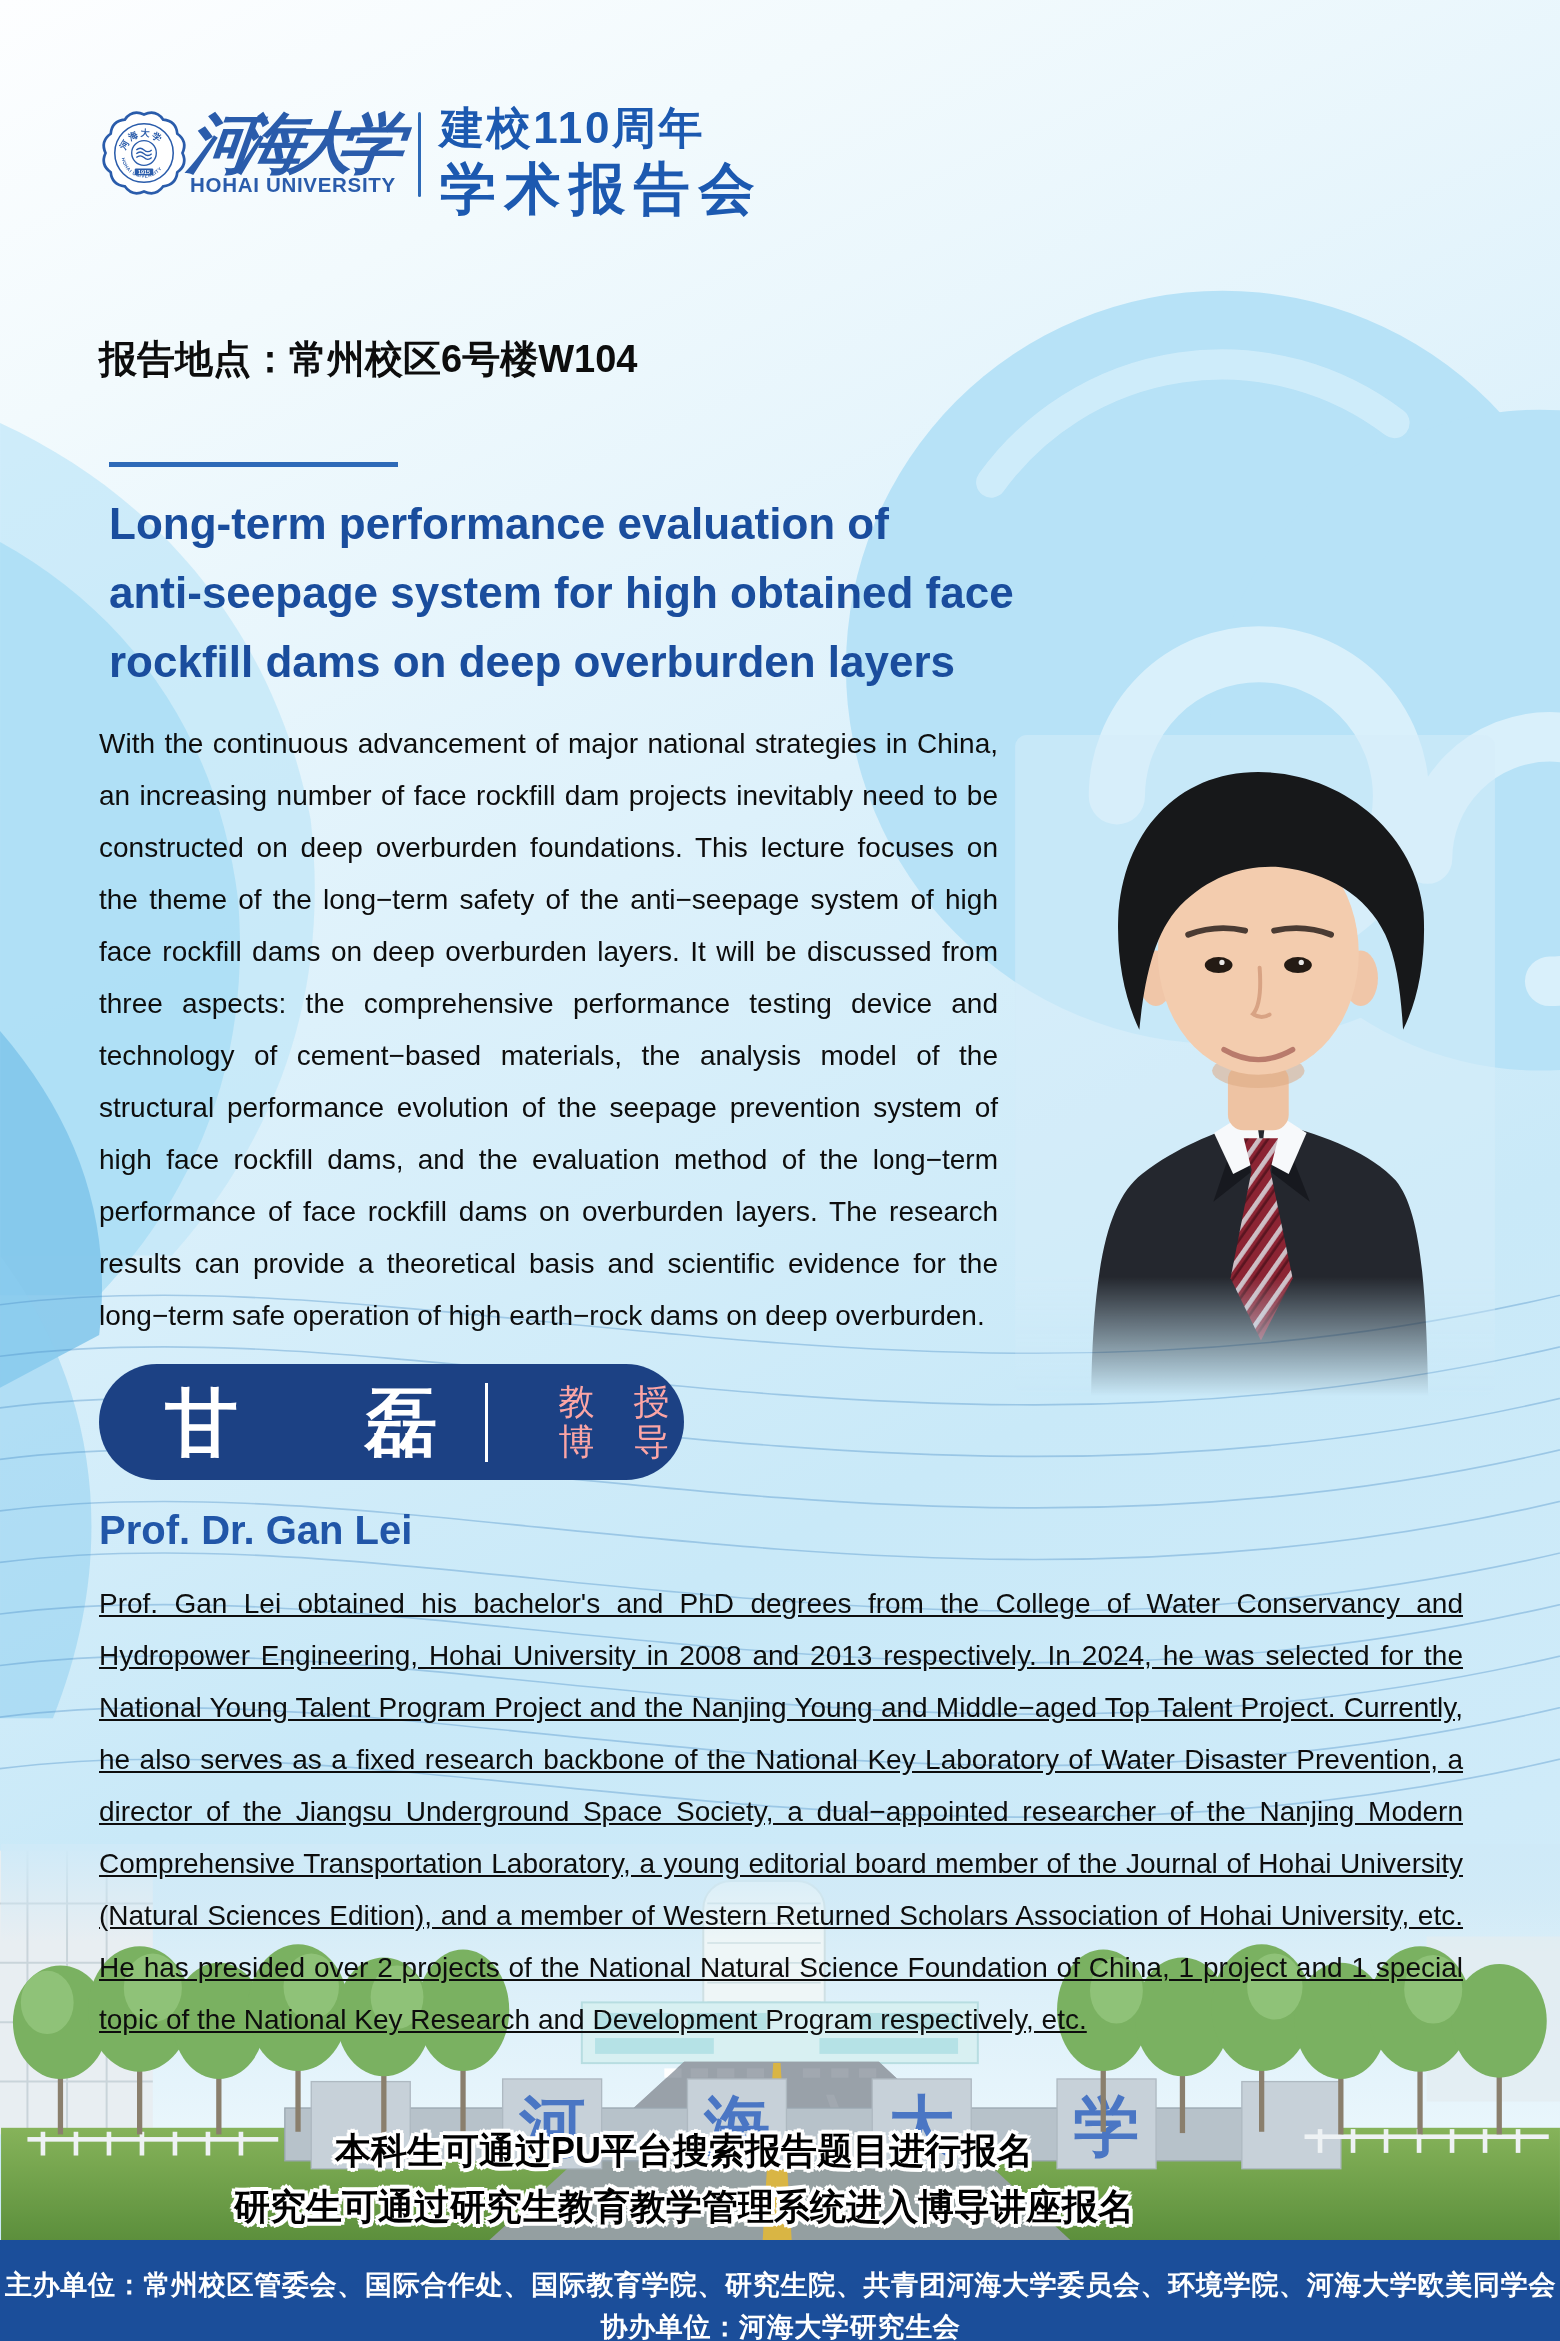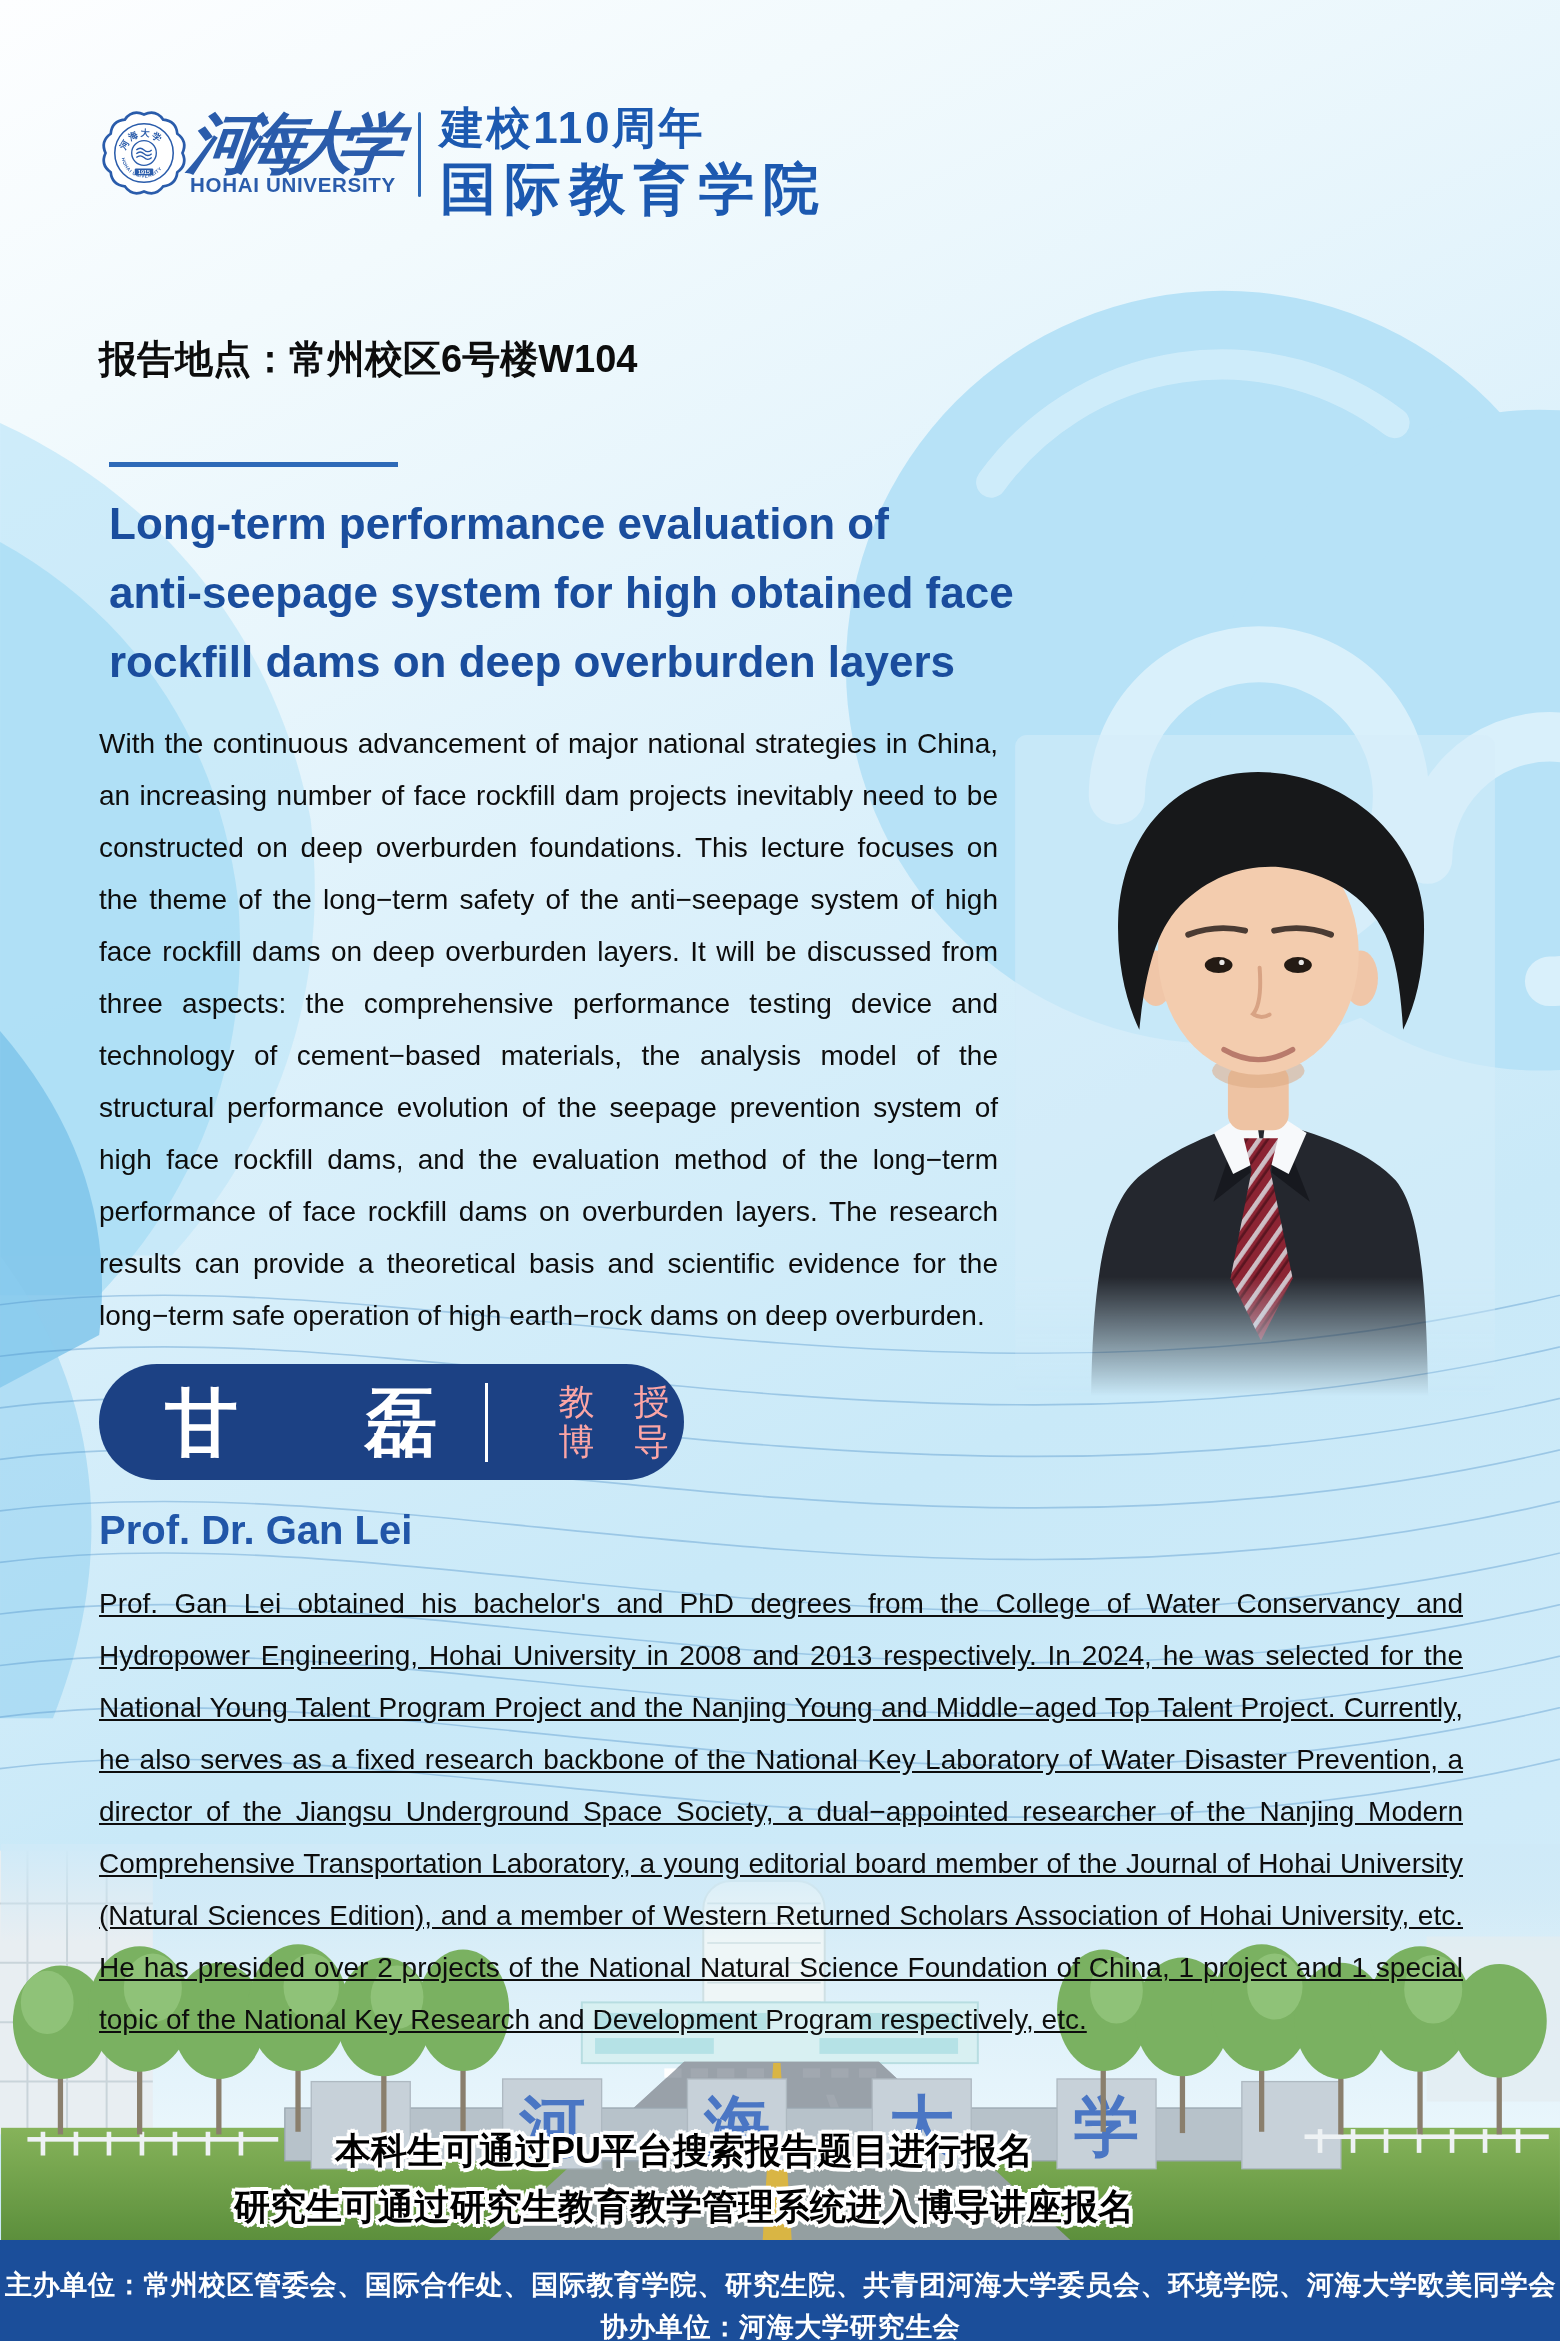--- a/index.html
+++ b/index.html
@@ -117,21 +117,21 @@
       <path d="M-20 12 q10 -9 20 0 t20 0"></path>
     </g>
     <rect x="-24" y="40" width="48" height="18" fill="#2a5cab" rx="3"></rect>
     <text x="0" y="54" text-anchor="middle" font-size="14" font-weight="700" fill="#ffffff">1915</text>
   </svg>
 
   <div class="abs uni-cn">河海大学</div>
   <div class="abs uni-en">HOHAI UNIVERSITY</div>
   <div class="abs hdr-divider"></div>
   <div class="abs anniv">建校110周年</div>
-  <div class="abs event">国际教育学院</div>
+  <div class="abs event">学术报告会</div>
 
   <div class="abs info-line info-2">
     <span>报告地点：</span><span>常州校区6号楼W104</span>
   </div>
 
   <div class="abs title-rule"></div>
   <div class="abs title z3">
     <div>Long-term performance evaluation of</div>
     <div>anti-seepage system for high obtained face</div>
     <div>rockfill dams on deep overburden layers</div>

